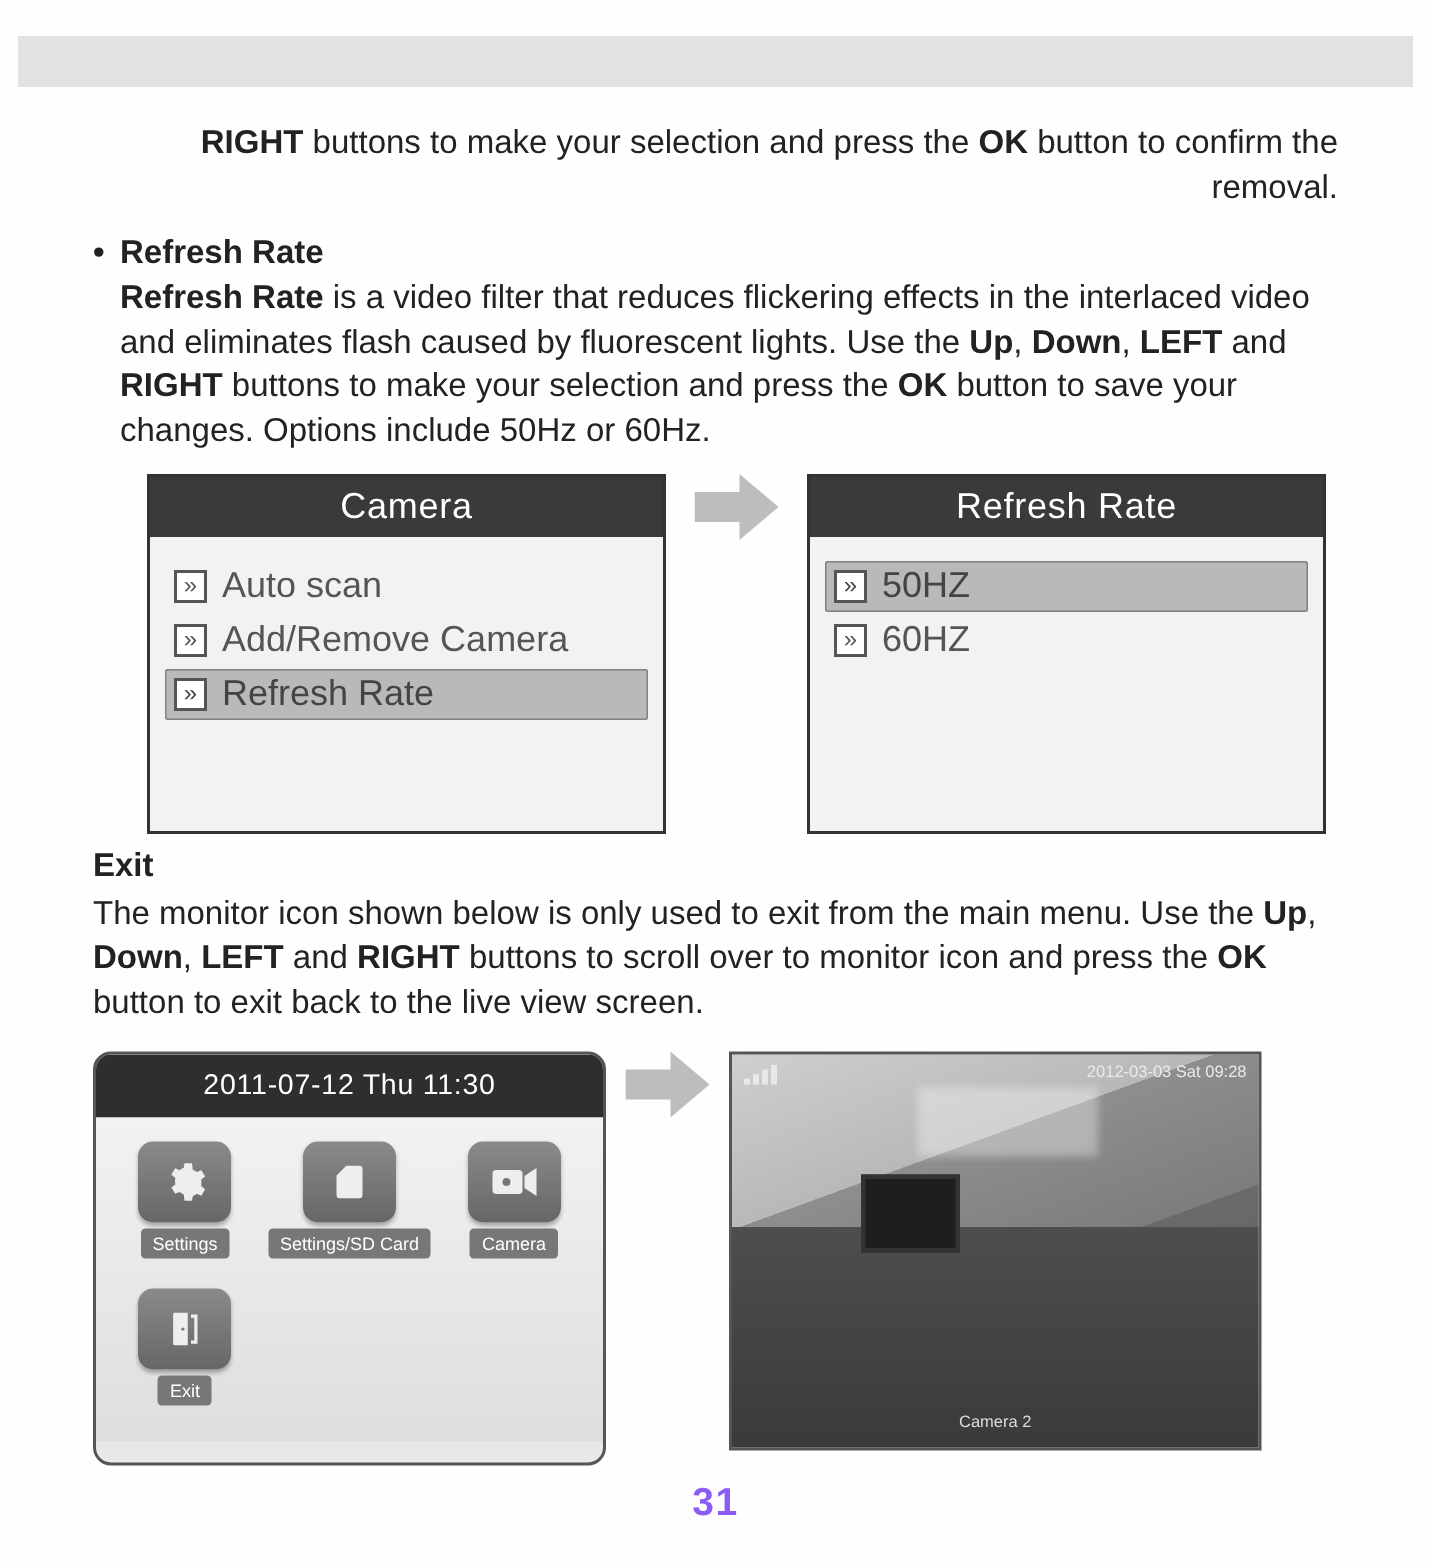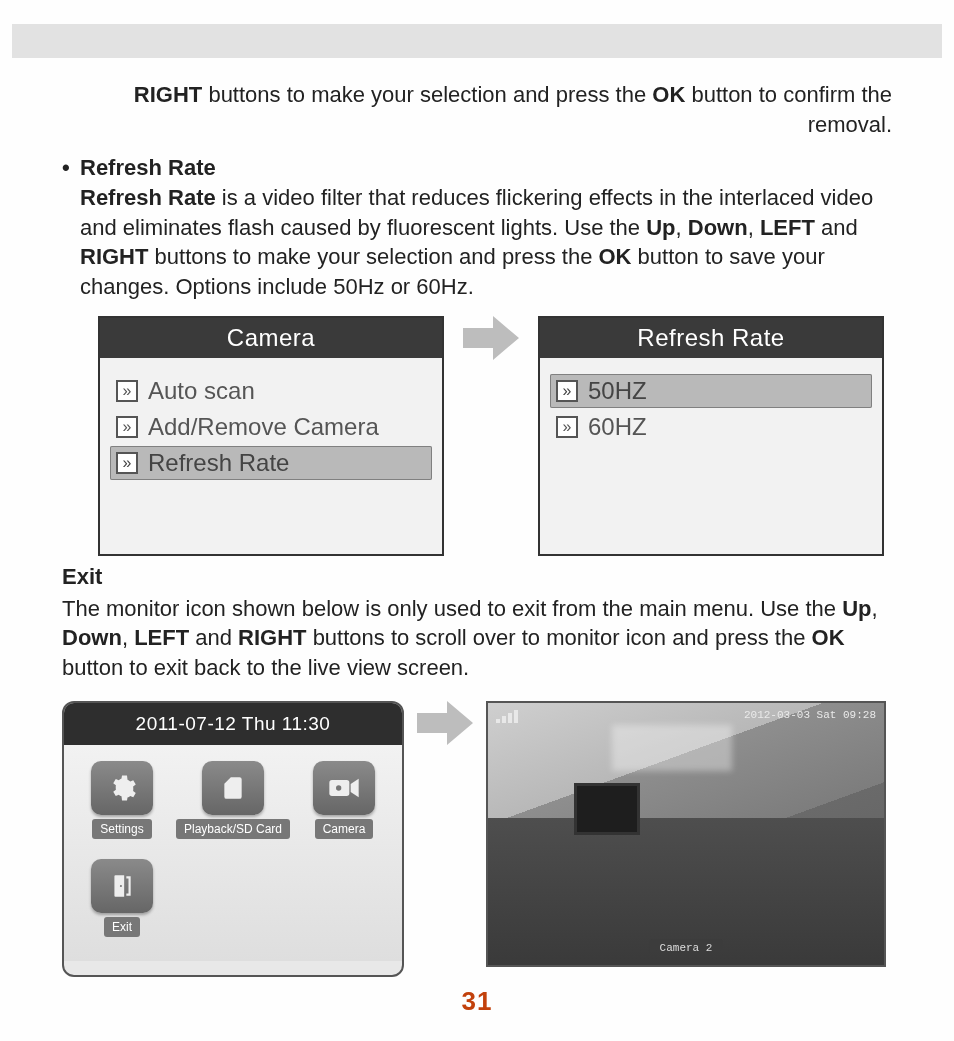--- a/index.html
+++ b/index.html
@@ -155,29 +155,28 @@
     background: #777;
     color: #fff;
     font-size: 12px;
     padding: 3px 8px;
     border-radius: 3px;
     white-space: nowrap;
   }
 
   
   .liveview {
-    width: 400px;
+    width: 355px;
     height: 266px;
     border: 2px solid #555;
     box-sizing: border-box;
     position: relative;
     background:
       linear-gradient(160deg, #cfcfcf 0%, #b8b8b8 30%, #8e8e8e 30%, #7d7d7d 55%, #6a6a6a 55%, #5d5d5d 100%);
     overflow: hidden;
-    font-family: Liberation Mono, monospace;
   }
   .lv-bar {
     position: absolute;
     left: 8px;
     top: 6px;
     width: 30px;
     height: 14px;
     display: flex;
     gap: 2px;
     align-items: flex-end;
@@ -233,21 +232,21 @@
   .exit-block { margin-top: 6px; }
 
   .page-num {
     position: absolute;
     bottom: 24px;
     left: 0;
     right: 0;
     text-align: center;
     font-size: 26px;
     font-weight: 700;
-    color: #c2410c;
+    color: #8b5cf6;
     letter-spacing: 1px;
   }
 </style>
 </head>
 <body>
 
 <div class="page">
   <div class="top-band"></div>
 
   <div class="content">
@@ -326,21 +325,21 @@
                 </svg>
             </div>
             <div class="tile-label">Settings</div>
           </div>
           <div class="tile">
             <div class="tile-icon">
               <svg width="26" height="30" viewBox="0 0 24 24" fill="#eee">
                   <path d="M18 2H10L4 8v12a2 2 0 0 0 2 2h12a2 2 0 0 0 2-2V4a2 2 0 0 0-2-2zM9 8h2V4H9v4zm3 0h2V4h-2v4zm3 0h2V4h-2v4z"></path>
                 </svg>
             </div>
-            <div class="tile-label">Playback/SD Card</div>
+            <div class="tile-label">Settings/SD Card</div>
           </div>
           <div class="tile">
             <div class="tile-icon">
               <svg width="32" height="24" viewBox="0 0 24 18" fill="#eee">
                   <rect x="1" y="3" width="15" height="12" rx="2"></rect>
                   <polygon points="17,6 23,2 23,16 17,12"></polygon>
                   <circle cx="8" cy="9" r="2" fill="#777"></circle>
                 </svg>
             </div>
             <div class="tile-label">Camera</div>

